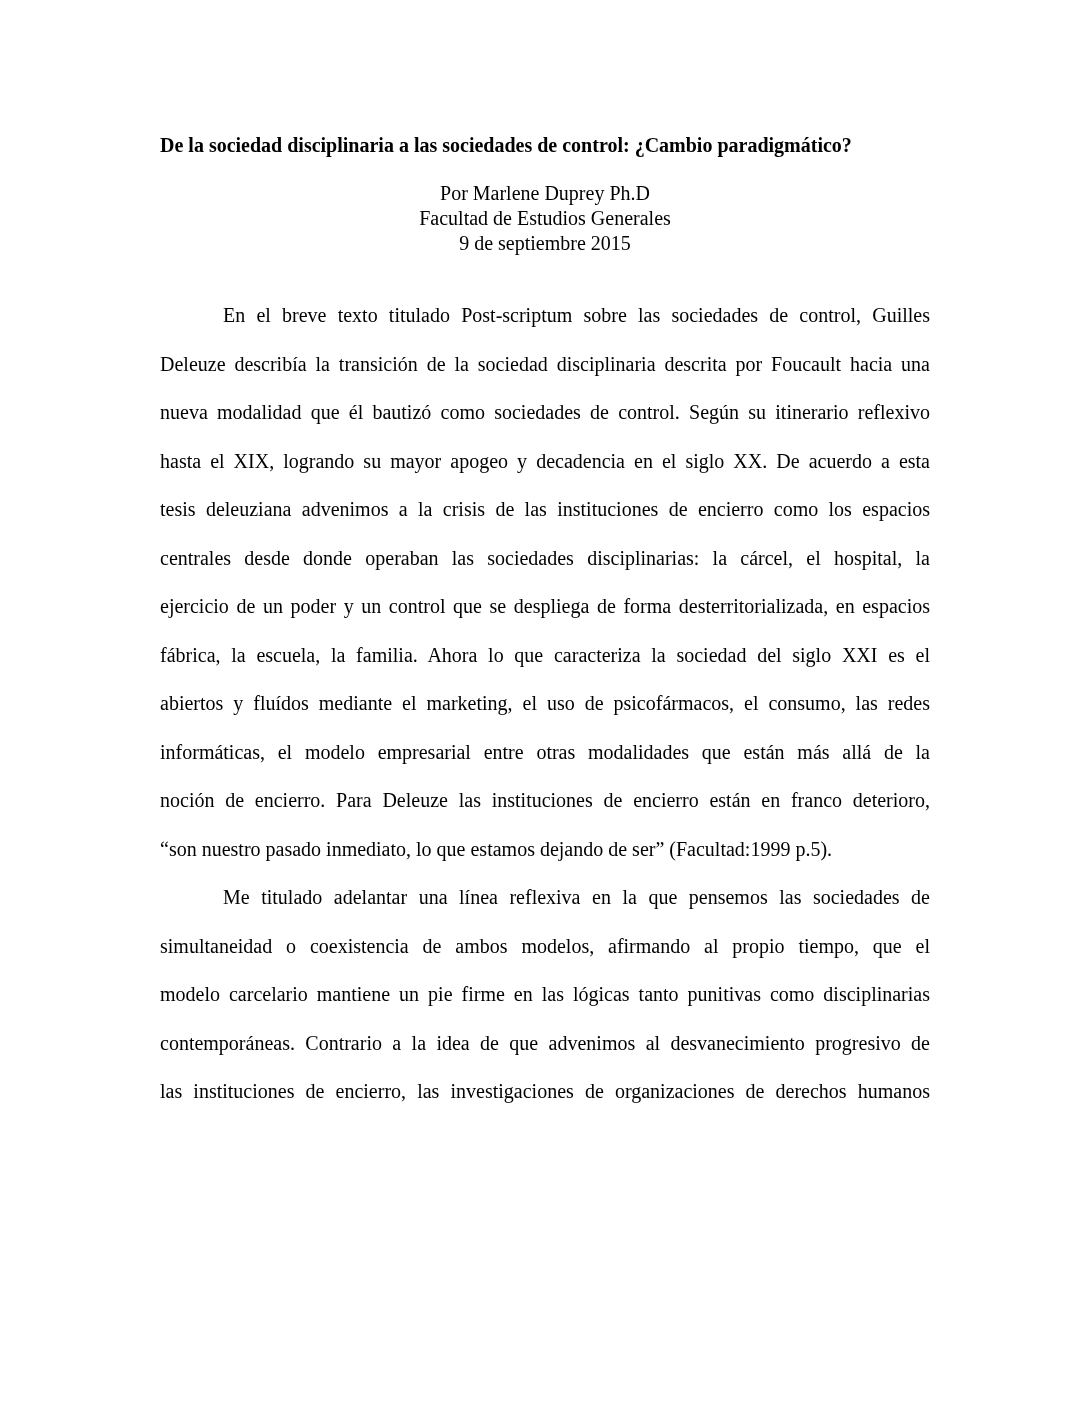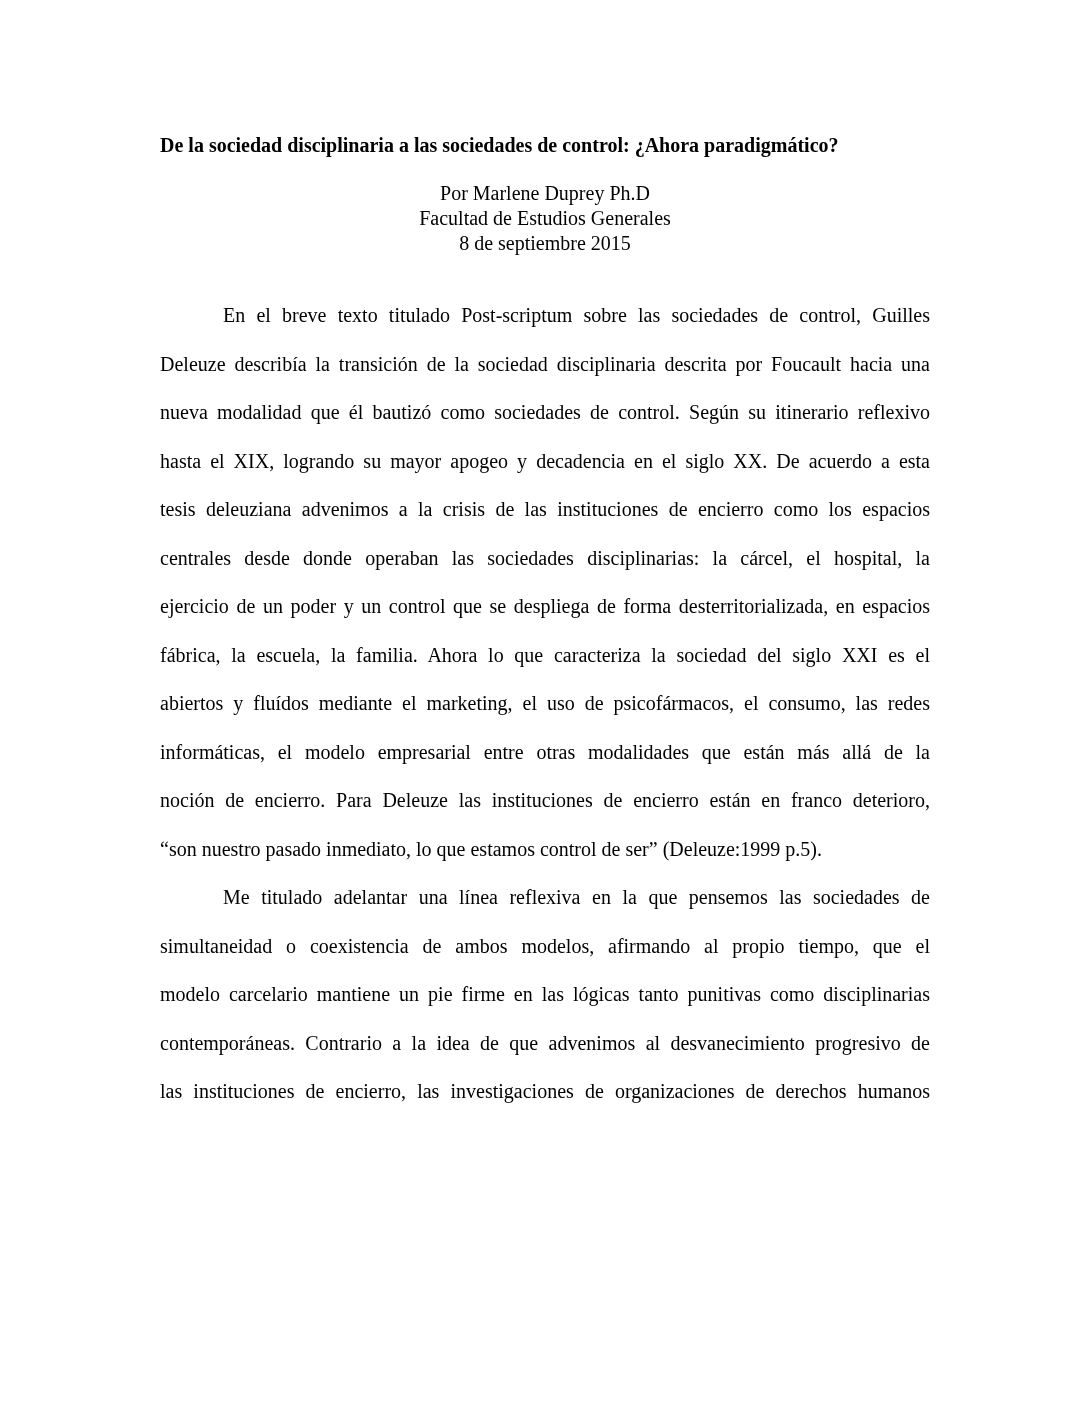--- a/index.html
+++ b/index.html
@@ -56,43 +56,43 @@
   .line.last {
     text-align-last: left;
   }
 </style>
 </head>
 <body>
 
 <div class="page">
   <div class="content">
 
-    <div class="doc-title">De la sociedad disciplinaria a las sociedades de control: ¿Ahora paradigmático?</div>
+    <div class="doc-title">De la sociedad disciplinaria a las sociedades de control: ¿Cambio paradigmático?</div>
 
     <div class="byline">
       <div class="byline-line">Por Marlene Duprey Ph.D</div>
       <div class="byline-line">Facultad de Estudios Generales</div>
-      <div class="byline-line">8 de septiembre 2015</div>
+      <div class="byline-line">9 de septiembre 2015</div>
     </div>
 
     <div class="body-text">
 
       <div>
         <div class="line first">En el breve texto titulado Post-scriptum sobre las sociedades de control, Guilles</div>
         <div class="line">Deleuze describía la transición de la sociedad disciplinaria descrita por Foucault hacia una</div>
         <div class="line">nueva modalidad que él bautizó como sociedades de control. Según su itinerario reflexivo</div>
         <div class="line">hasta el XIX, logrando su mayor apogeo y decadencia en el siglo XX. De acuerdo a esta</div>
         <div class="line">tesis deleuziana advenimos a la crisis de las instituciones de encierro como los espacios</div>
         <div class="line">centrales desde donde operaban las sociedades disciplinarias: la cárcel, el hospital, la</div>
         <div class="line">ejercicio de un poder y un control que se despliega de forma desterritorializada, en espacios</div>
         <div class="line">fábrica, la escuela, la familia. Ahora lo que caracteriza la sociedad del siglo XXI es el</div>
         <div class="line">abiertos y fluídos mediante el marketing, el uso de psicofármacos, el consumo, las redes</div>
         <div class="line">informáticas, el modelo empresarial entre otras modalidades que están más allá de la</div>
         <div class="line">noción de encierro. Para Deleuze las instituciones de encierro están en franco deterioro,</div>
-        <div class="line last">“son nuestro pasado inmediato, lo que estamos control de ser” (Deleuze:1999 p.5).</div>
+        <div class="line last">“son nuestro pasado inmediato, lo que estamos dejando de ser” (Facultad:1999 p.5).</div>
       </div>
 
       <div>
         <div class="line first">Me titulado adelantar una línea reflexiva en la que pensemos las sociedades de</div>
         <div class="line">simultaneidad o coexistencia de ambos modelos, afirmando al propio tiempo, que el</div>
         <div class="line">modelo carcelario mantiene un pie firme en las lógicas tanto punitivas como disciplinarias</div>
         <div class="line">contemporáneas. Contrario a la idea de que advenimos al desvanecimiento progresivo de</div>
         <div class="line">las instituciones de encierro, las investigaciones de organizaciones de derechos humanos</div>
       </div>
 

